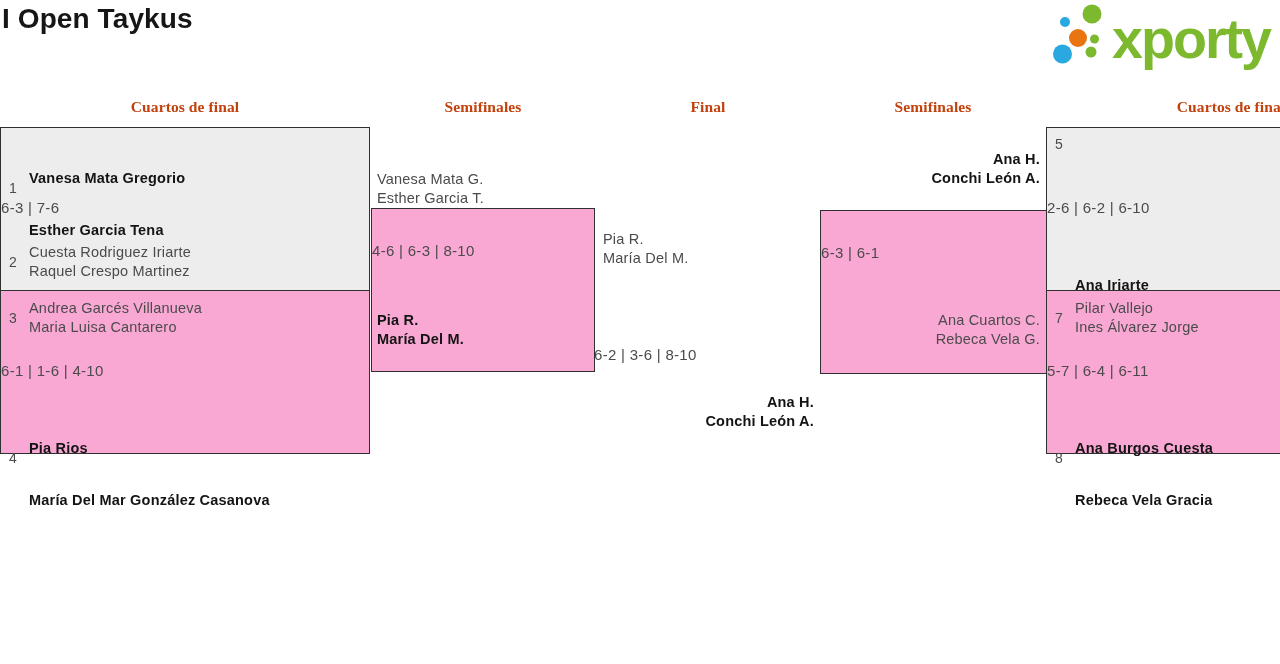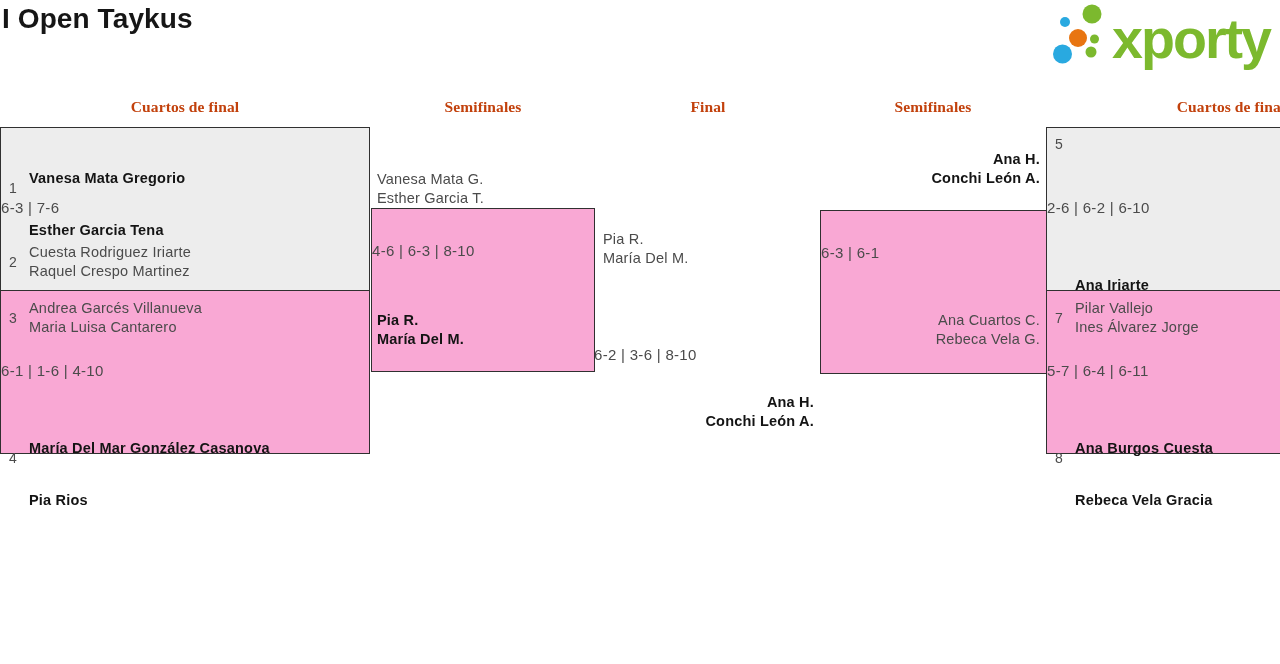--- a/index.html
+++ b/index.html
@@ -100,22 +100,22 @@
     <span class="seed">3</span>
     <div class="team">
       <div class="line">Andrea Garcés Villanueva</div>
       <div class="line">Maria Luisa Cantarero</div>
     </div>
   </div>
   <div class="score score-qf">6-1 | 1-6 | 4-10</div>
   <div class="team-row row-bottom">
     <span class="seed">4</span>
     <div class="team win">
+      <div class="line">Pia Rios</div>
       <div class="line">María Del Mar González Casanova</div>
-      <div class="line">Pia Rios</div>
     </div>
   </div>
 </div>
 
 <div class="abs float-team" style="left:377px;top:150px;margin-top:20px;">
   <div class="line">Vanesa Mata G.</div>
   <div class="line">Esther Garcia T.</div>
 </div>
 <div class="box sf" style="left:371px;top:208px;">
   <div class="score score-sf">4-6 | 6-3 | 8-10</div>

